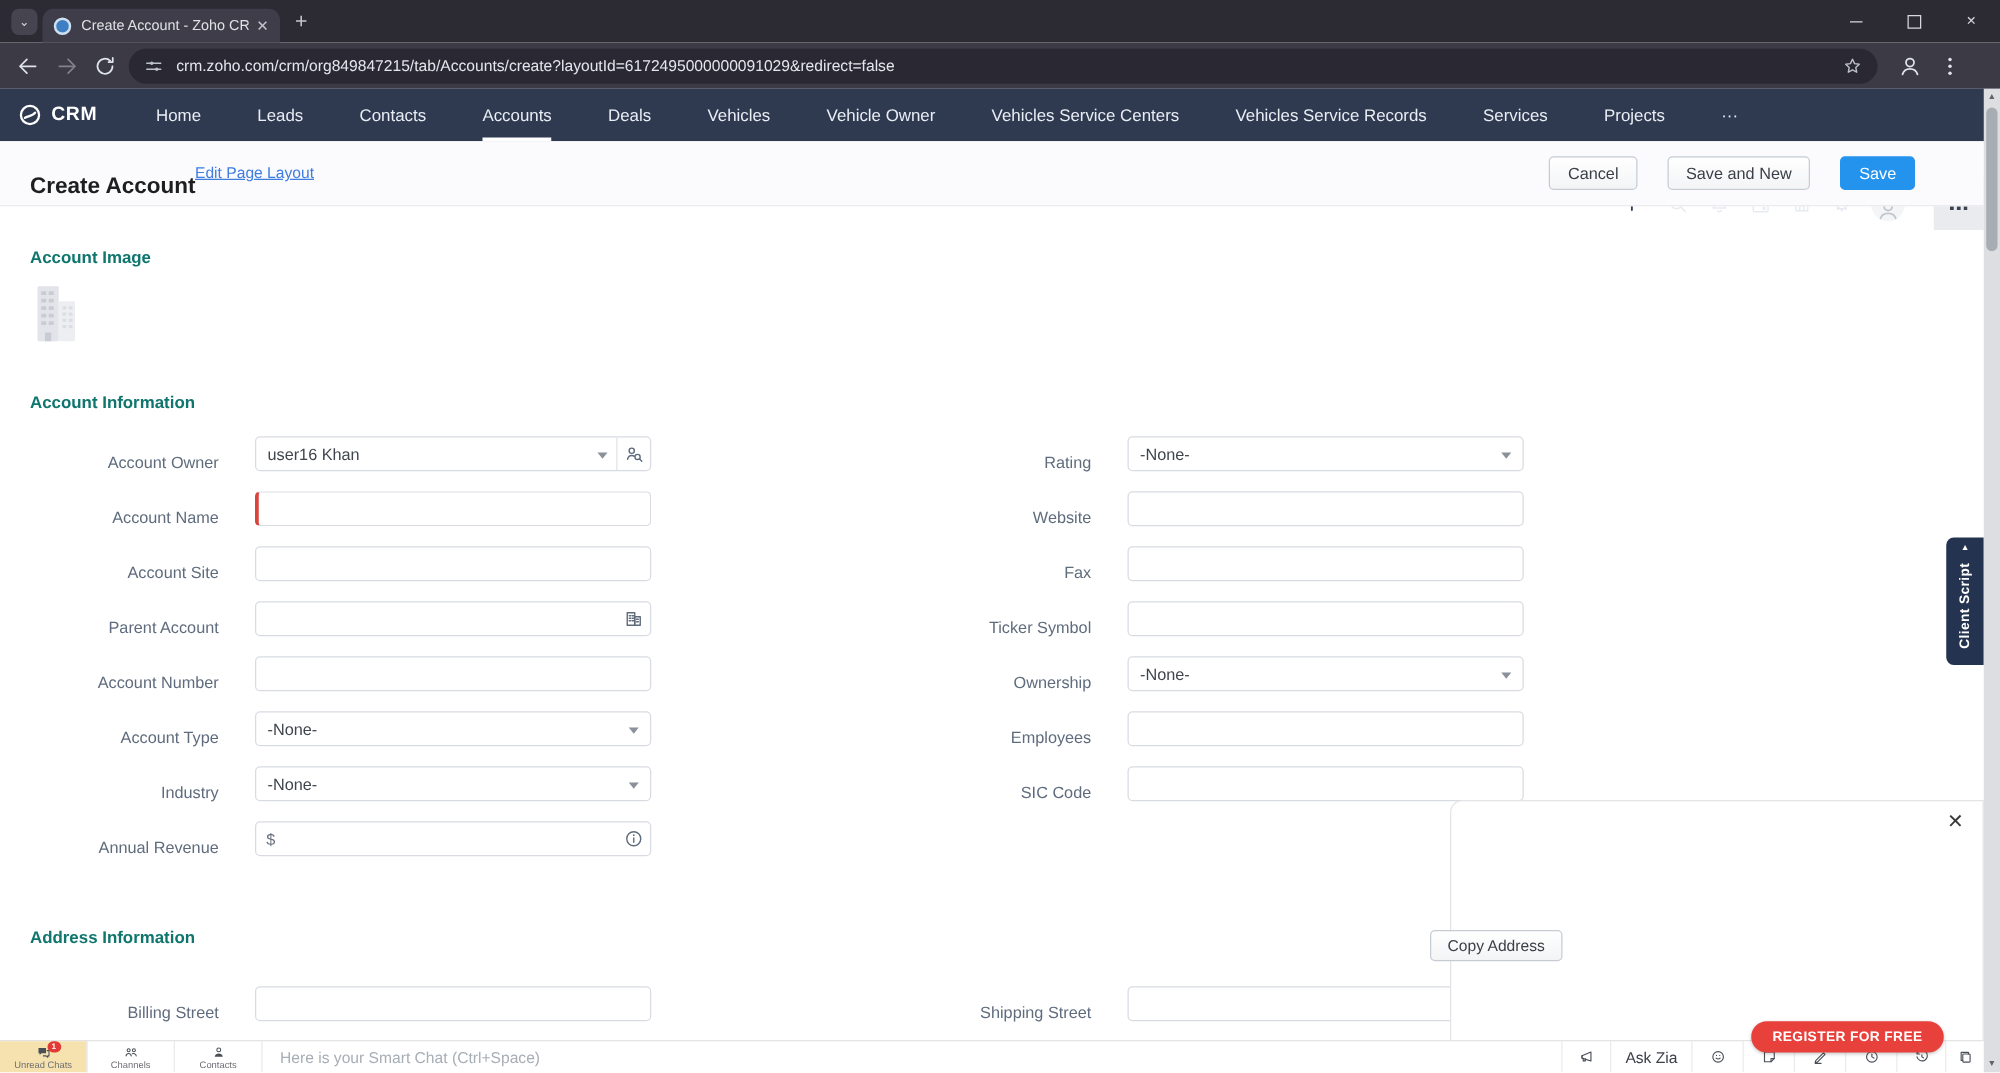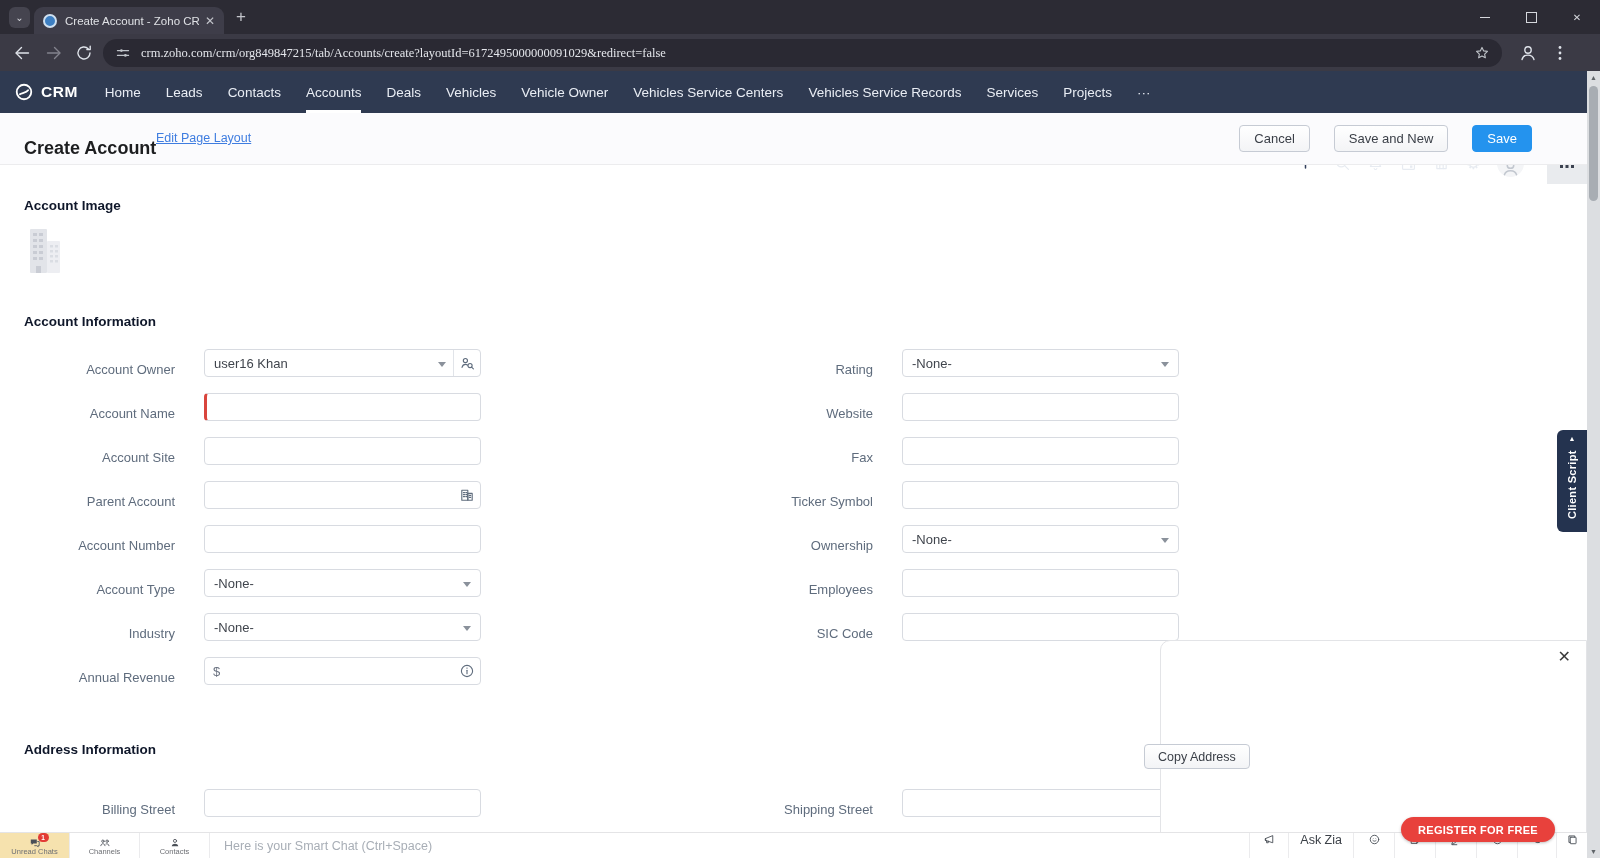--- a/index.html
+++ b/index.html
@@ -19,62 +19,62 @@
   .newtab{position:absolute;left:236px;top:8px;color:#c3c5cb;font-size:17px;line-height:18px;}
   .win-controls{position:absolute;right:0;top:0;height:34px;display:flex;}
   .win-btn{width:46px;height:34px;display:flex;align-items:center;justify-content:center;color:#d6d8dd;font-size:10px;}
   .min-glyph{display:block;width:10px;height:1px;background:#d6d8dd;}
   .max-glyph{display:block;width:9px;height:9px;border:1px solid #d6d8dd;}
 
   
   .toolbar{position:absolute;top:34px;left:0;right:0;height:37px;background:#3b3a45;}
   .nav-btn{position:absolute;top:9px;width:20px;height:20px;color:#dfe3ea;}
   .urlbar{position:absolute;left:103px;top:5px;height:28px;width:1399px;background:#2a2933;border-radius:14px;
-          display:flex;align-items:center;box-sizing:border-box;padding:0 12px;font-family:Liberation Serif, serif;}
+          display:flex;align-items:center;box-sizing:border-box;padding:0 12px;}
   .url-text{font-size:12.5px;color:#e4e6eb;margin-left:10px;flex:1;white-space:nowrap;overflow:hidden;}
   .tb-ic{width:16px;height:16px;color:#bfc3c9;flex:none;}
 
   
   .zoho-nav{position:absolute;top:71px;left:0;right:0;height:42px;background:#2f3a51;display:flex;align-items:center;}
   .brand{display:flex;align-items:center;margin-left:14px;margin-right:27px;flex:none;}
   .brand-logo{width:20px;height:20px;color:#fff;}
   .brand-name{color:#fff;font-size:15.5px;font-weight:bold;letter-spacing:.5px;margin-left:7px;}
   .nav-items{display:flex;height:42px;align-items:stretch;}
   .nav-item{color:#e9edf4;font-size:13.5px;margin-right:25px;display:flex;align-items:center;
-            border-bottom:3px solid transparent;padding-top:3px;box-sizing:border-box;white-space:nowrap;cursor:default;}
+            border-bottom:3px solid transparent;padding-top:3px;box-sizing:border-box;white-space:nowrap;cursor:default;margin-left:20px;}
   .nav-item.active{border-bottom-color:#fff;}
   .nav-right{position:absolute;right:76px;top:71px;height:42px;display:flex;align-items:center;gap:16px;}
   .plus-btn{width:25px;height:25px;background:#fff;border-radius:5px;display:flex;align-items:center;justify-content:center;color:#33405c;}
   .nav-ic{width:17px;height:17px;color:#e7ebf1;}
   .gear-glyph{color:#e7ebf1;font-size:17px;line-height:17px;}
   .avatar{width:27px;height:27px;border-radius:50%;background:#f4f5f7;display:flex;align-items:flex-end;justify-content:center;overflow:hidden;}
   .avatar svg{width:19px;height:19px;color:#c2c7cf;stroke-width:1.6;}
   .app-strip{position:absolute;right:13px;top:71px;width:40px;height:42px;background:#e9ebee;
              display:flex;align-items:center;justify-content:center;}
 
   
   .page-header{position:absolute;top:113px;left:0;right:13px;height:51px;background:#fbfbfd;border-bottom:1px solid #ececee;}
   .page-title{position:absolute;left:24px;top:13px;font-size:18px;font-weight:bold;color:#1d1e20;margin-top:12px;}
   .edit-link{position:absolute;left:156px;top:18px;font-size:12.5px;color:#3f7de0;text-decoration:underline;cursor:pointer;text-align:right;}
   .header-actions{position:absolute;right:55px;top:12px;display:flex;gap:24px;}
   .btn{height:27px;padding:0 14px;border:1px solid #c6cbd4;border-radius:4px;background:linear-gradient(#fff,#f3f4f6);
        font-size:13px;color:#3a3f47;display:flex;align-items:center;white-space:nowrap;box-sizing:border-box;cursor:pointer;}
   .btn.primary{background:#2493ee;border-color:#2493ee;color:#fff;}
 
   
-  .section-title{position:absolute;left:24px;font-size:13.5px;font-weight:bold;color:#0f172a;}
+  .section-title{position:absolute;left:24px;font-size:13.5px;font-weight:bold;color:#0f766e;}
   .acct-img{position:absolute;left:26px;top:226px;}
   .fcol{position:absolute;}
   #col-left{left:24px;top:349px;width:510px;}
   #col-right{left:722px;top:349px;width:510px;}
   #addr-left{left:24px;top:789px;width:510px;}
   #addr-right{left:722px;top:789px;width:510px;}
   .frow{display:flex;align-items:flex-end;height:28px;margin-bottom:16px;}
   .flabel{width:151px;text-align:right;margin-right:29px;font-size:13px;color:#5f6c7d;flex:none;}
-  .fctrl{width:277px;height:28px;position:relative;box-sizing:border-box;flex:none;}
+  .fctrl{width:317px;height:28px;position:relative;box-sizing:border-box;flex:none;}
   .input{width:100%;height:100%;border:1px solid #d8dbe1;border-radius:4px;background:#fff;box-sizing:border-box;
          font-size:13px;color:#333;padding:0 8px;outline:none;}
   .fctrl.required .input{border-left:3px solid #d9453d;}
   .selectbox{border:1px solid #d8dbe1;border-radius:4px;height:100%;display:flex;align-items:center;
              padding:0 26px 0 9px;font-size:13px;color:#40454d;position:relative;box-sizing:border-box;background:#fff;cursor:pointer;}
   .chev{position:absolute;right:9px;top:12px;width:0;height:0;border-left:4px solid transparent;
         border-right:4px solid transparent;border-top:5px solid #8a919b;}
   .owner .chev{right:34px;}
   .icon-cell{position:absolute;right:0;top:0;width:26px;height:26px;border-left:1px solid #e1e4e9;
              display:flex;align-items:center;justify-content:center;color:#5f6c7d;cursor:pointer;}
@@ -108,21 +108,21 @@
            display:flex;z-index:60;}
   .chat-tab{width:70px;border-right:1px solid #ebebed;display:flex;flex-direction:column;align-items:center;
             padding-top:2px;box-sizing:border-box;flex:none;cursor:pointer;}
   .chat-tab.active{background:#f6e2ae;}
   .ct-icon{height:11px;position:relative;color:#4a4f57;}
   .ct-icon svg{width:12px;height:12px;}
   .badge{position:absolute;top:-2px;right:-8px;min-width:9px;height:9px;border-radius:5px;background:#e23b35;color:#fff;
          font-size:6.5px;display:flex;align-items:center;justify-content:center;padding:0 1px;font-weight:bold;}
   .ct-label{font-size:7.5px;color:#6d6f74;margin-top:1px;white-space:nowrap;}
   .chat-input{flex:1;display:flex;align-items:center;padding-left:14px;font-size:12.5px;color:#a8aeb6;}
-  .cb-cell{height:100%;border-left:1px solid #ebebed;display:flex;justify-content:center;
+  .cb-cell{height:100%;border-left:1px solid #ebebed;display:flex;align-items:center;justify-content:center;
            color:#4a4f57;flex:none;cursor:pointer;}
   .cb-cell svg{width:13px;height:13px;}
   .askzia{font-size:12.5px;color:#3c4148;padding:0 11px;}
 </style>
 </head>
 <body>
 
 <div class="tabstrip">
   <div class="tab-search">⌄</div>
   <div class="btab">

